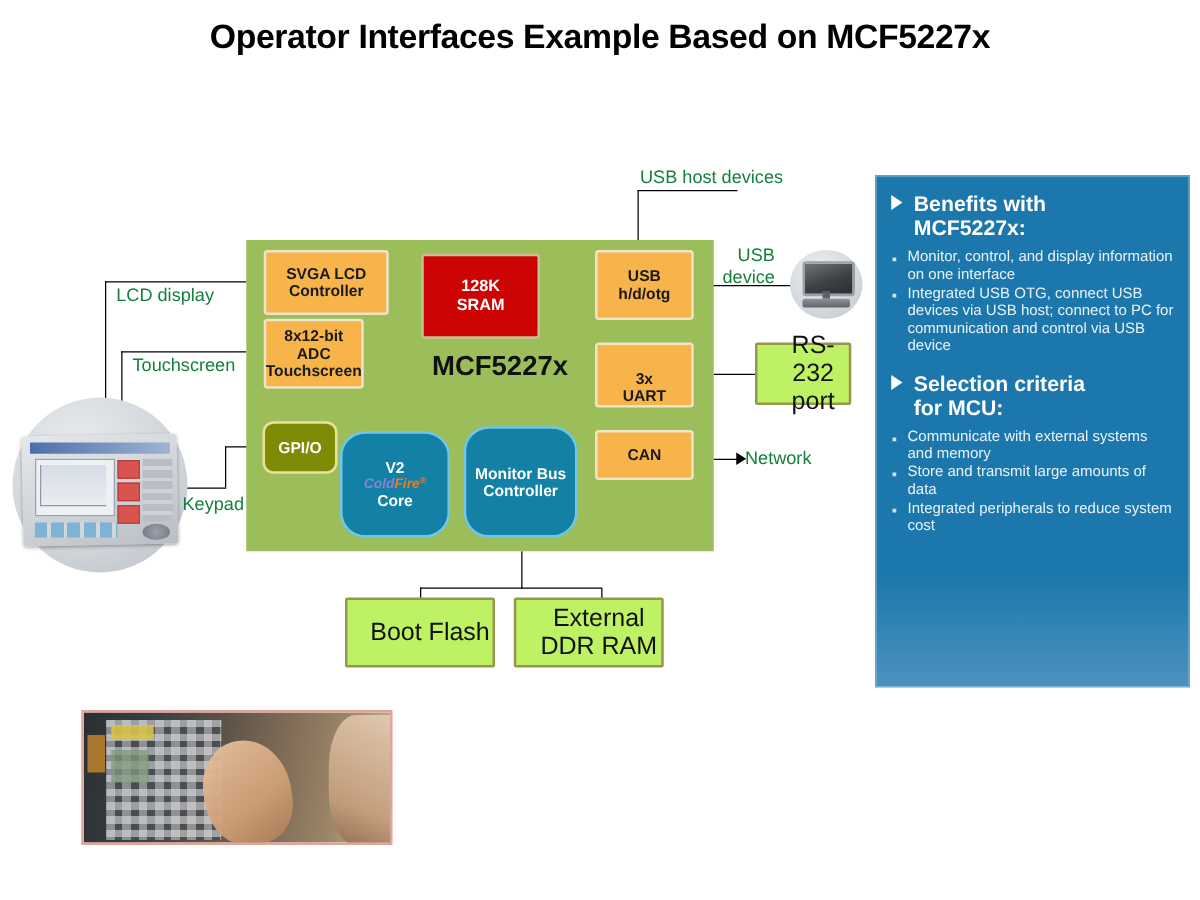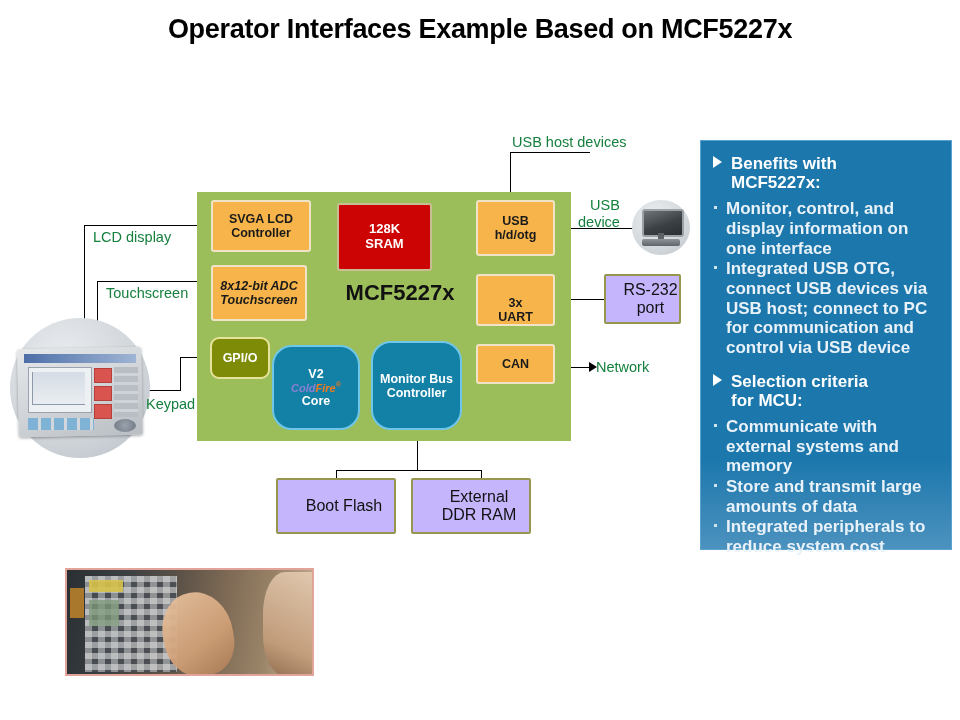--- a/index.html
+++ b/index.html
@@ -41,27 +41,27 @@
   }
   .blk-teal{
     background:#1380A6;border:2px solid #6FC6E8;border-radius:20px;
     color:#ffffff;font-size:12.5px;
   }
   .blk-olive{
     background:#7E8B06;border:2px solid #E8E39A;border-radius:9px;
     color:#ffffff;font-size:12.5px;
   }
   .blk-beige{
-    background:#c4b5fd;border:2px solid #97964F;border-radius:2px;
-    color:#111;font-size:16px;font-weight:normal;padding-left:16px;
+    background:#bef264;border:2px solid #97964F;border-radius:2px;
+    color:#111;font-size:20px;font-weight:normal;padding-left:16px;
   }
 
   
   #blk-svga{left:211px;top:200px;width:100px;height:52px;}
-  #blk-adc {left:211px;top:265px;width:96px;height:56px;font-style:italic;}
+  #blk-adc {left:211px;top:255px;width:80px;height:56px;}
   #blk-gpio{left:210px;top:337px;width:60px;height:42px;}
   #blk-sram{left:337px;top:203px;width:95px;height:68px;}
   #blk-v2  {left:272px;top:345px;width:88px;height:85px;}
   #blk-sbc {left:371px;top:341px;width:91px;height:89px;}
   #blk-usb {left:476px;top:200px;width:79px;height:56px;}
   #blk-uart{left:476px;top:274px;width:79px;height:52px;align-items:flex-end;}
   #blk-can {left:476px;top:344px;width:79px;height:40px;}
 
   .cf-logo{font-size:11px;font-style:italic;font-weight:bold;line-height:1.1;}
   .cf-cold{color:#8C7FD4;}
@@ -161,23 +161,22 @@
   .panel-head{
     display:flex;align-items:flex-start;color:#ffffff;font-weight:bold;font-size:17px;
     line-height:1.12;margin-bottom:7px;
   }
   .panel-head .tri{
     flex:0 0 auto;margin:2px 9px 0 2px;width:0;height:0;
     border-top:6px solid transparent;border-bottom:6px solid transparent;border-left:9px solid #ffffff;
   }
   .panel-list{list-style:none;margin:0 0 14px 0;padding:0;}
   .panel-list li{
-    position:relative;padding-left:15px;color:#E9F2F8;font-size:17px;line-height:1.16;
+    position:relative;padding-left:15px;color:#E9F2F8;font-size:12px;line-height:1.16;
     margin-bottom:1px;
-    font-weight:bold;
   }
   .panel-list li::before{
     content:"";position:absolute;left:3px;top:7px;width:3px;height:3px;background:#CFE3EF;
   }
 </style>
 </head>
 <body>
 
 <div class="abs" id="slide-title">Operator Interfaces Example Based on MCF5227x</div>
 

